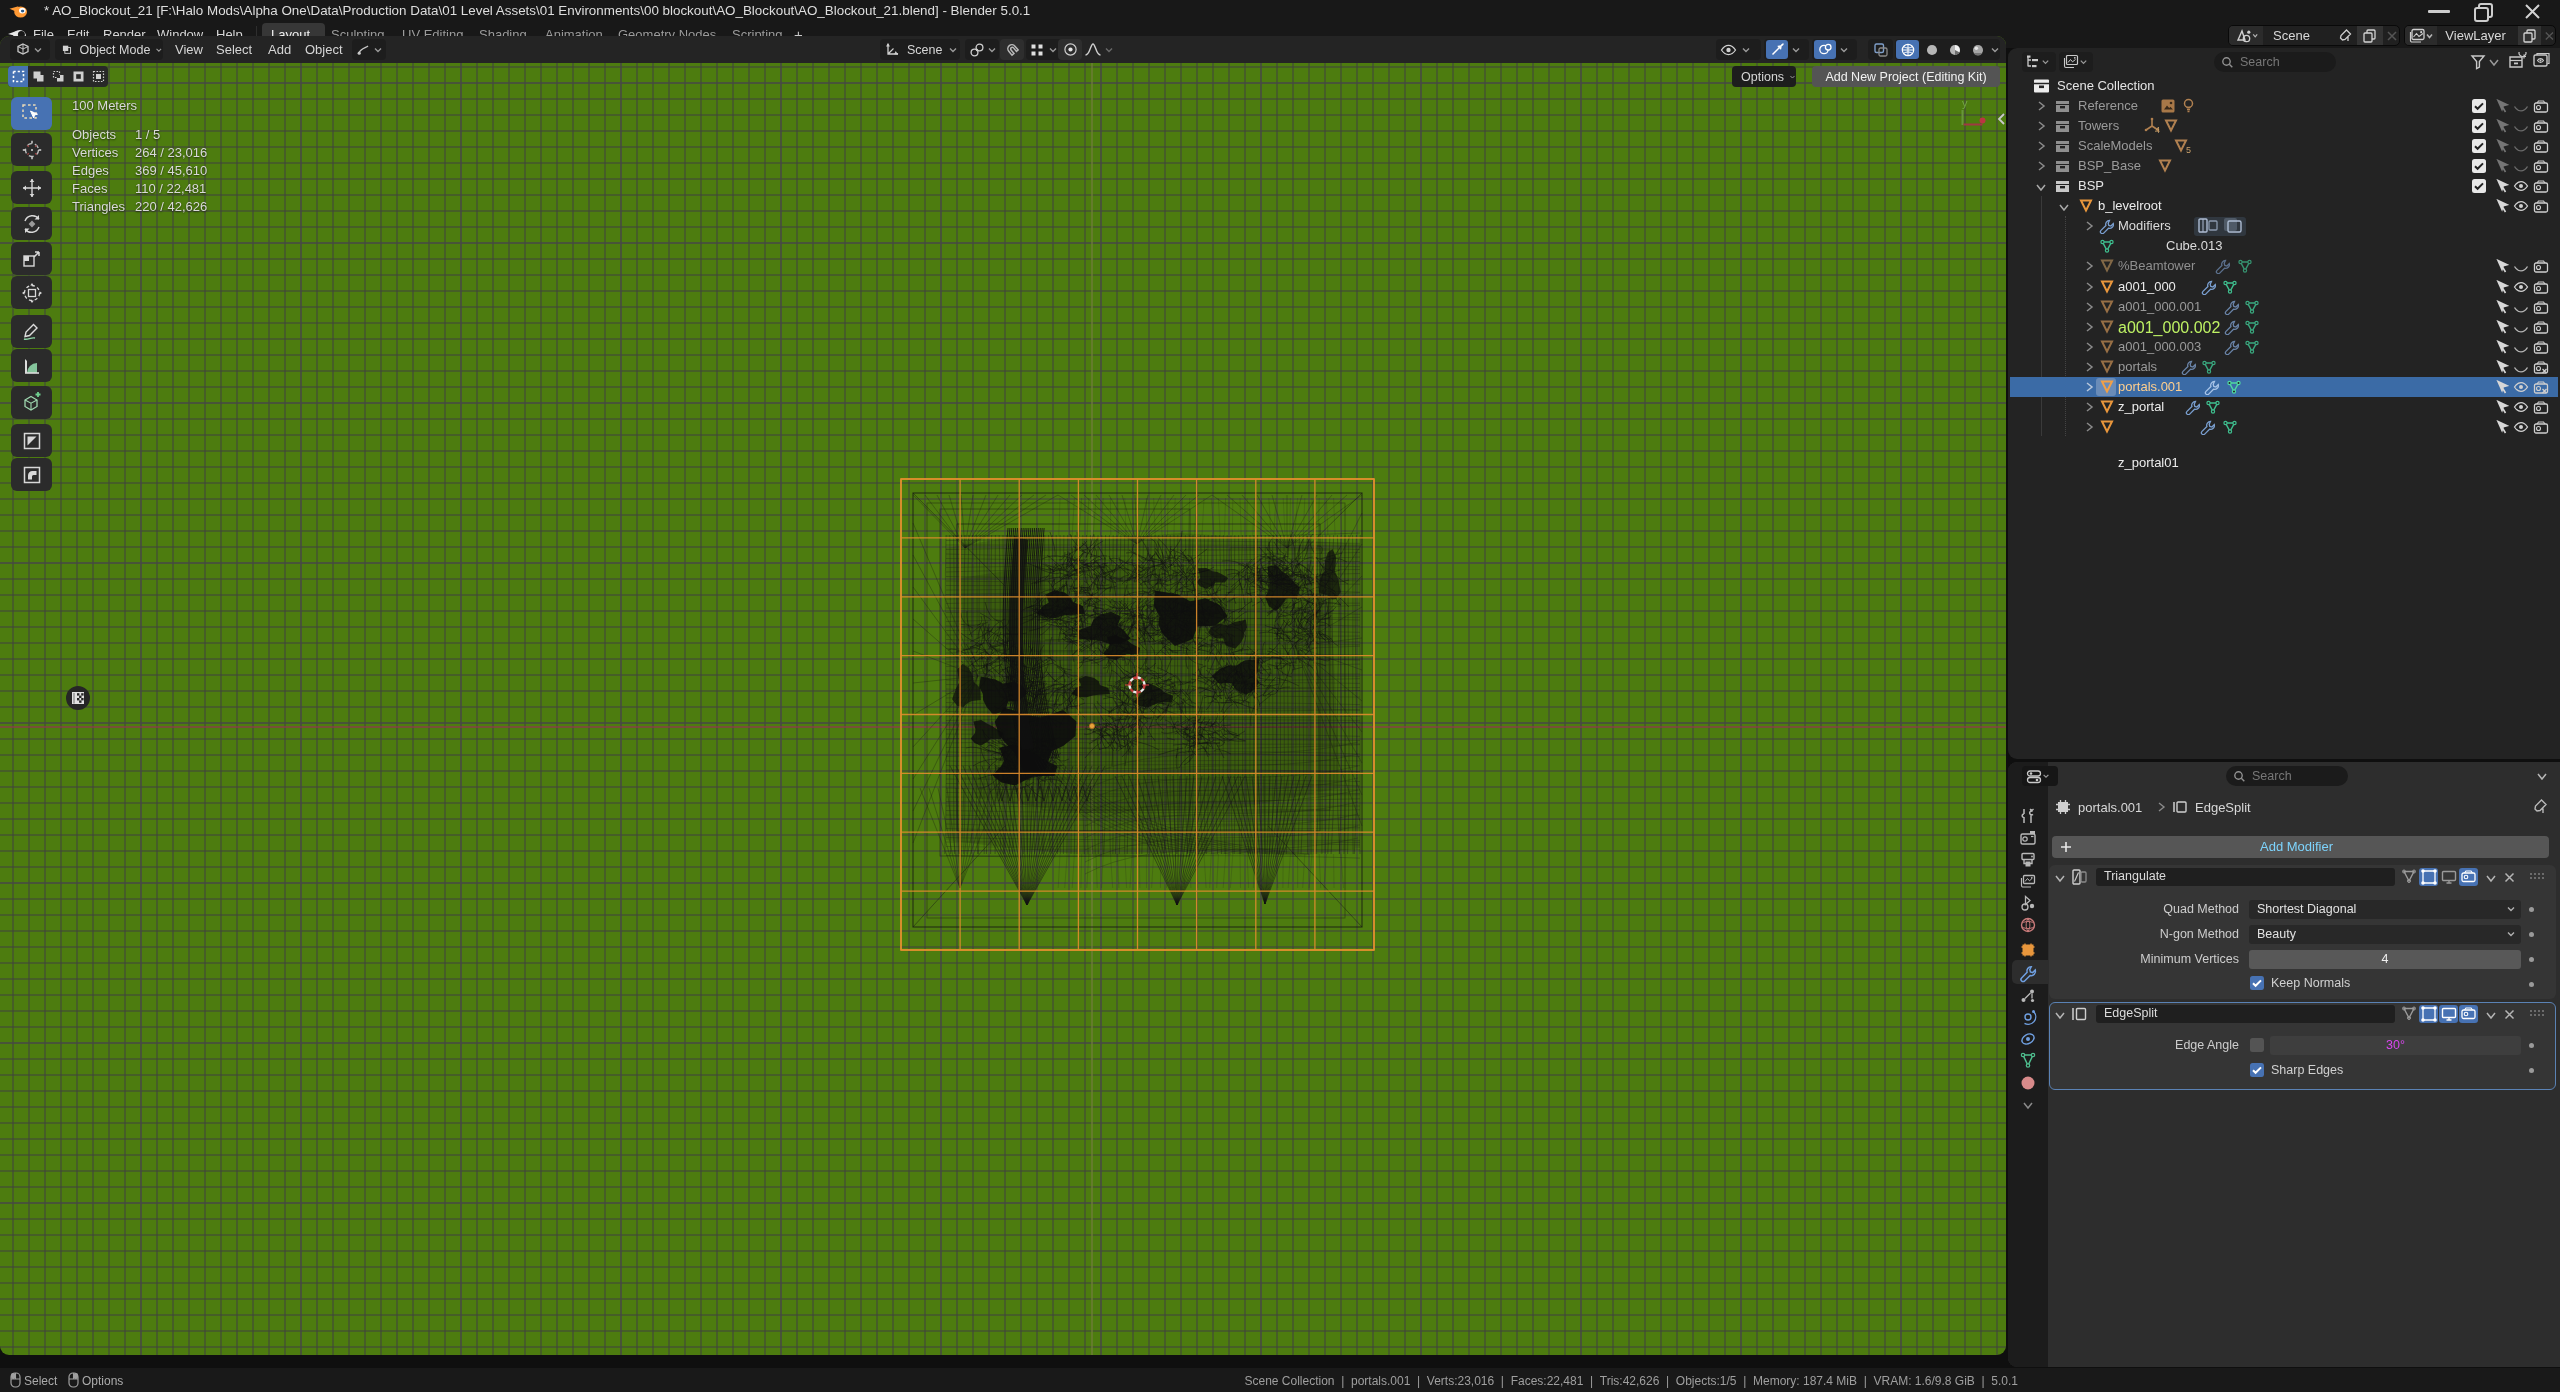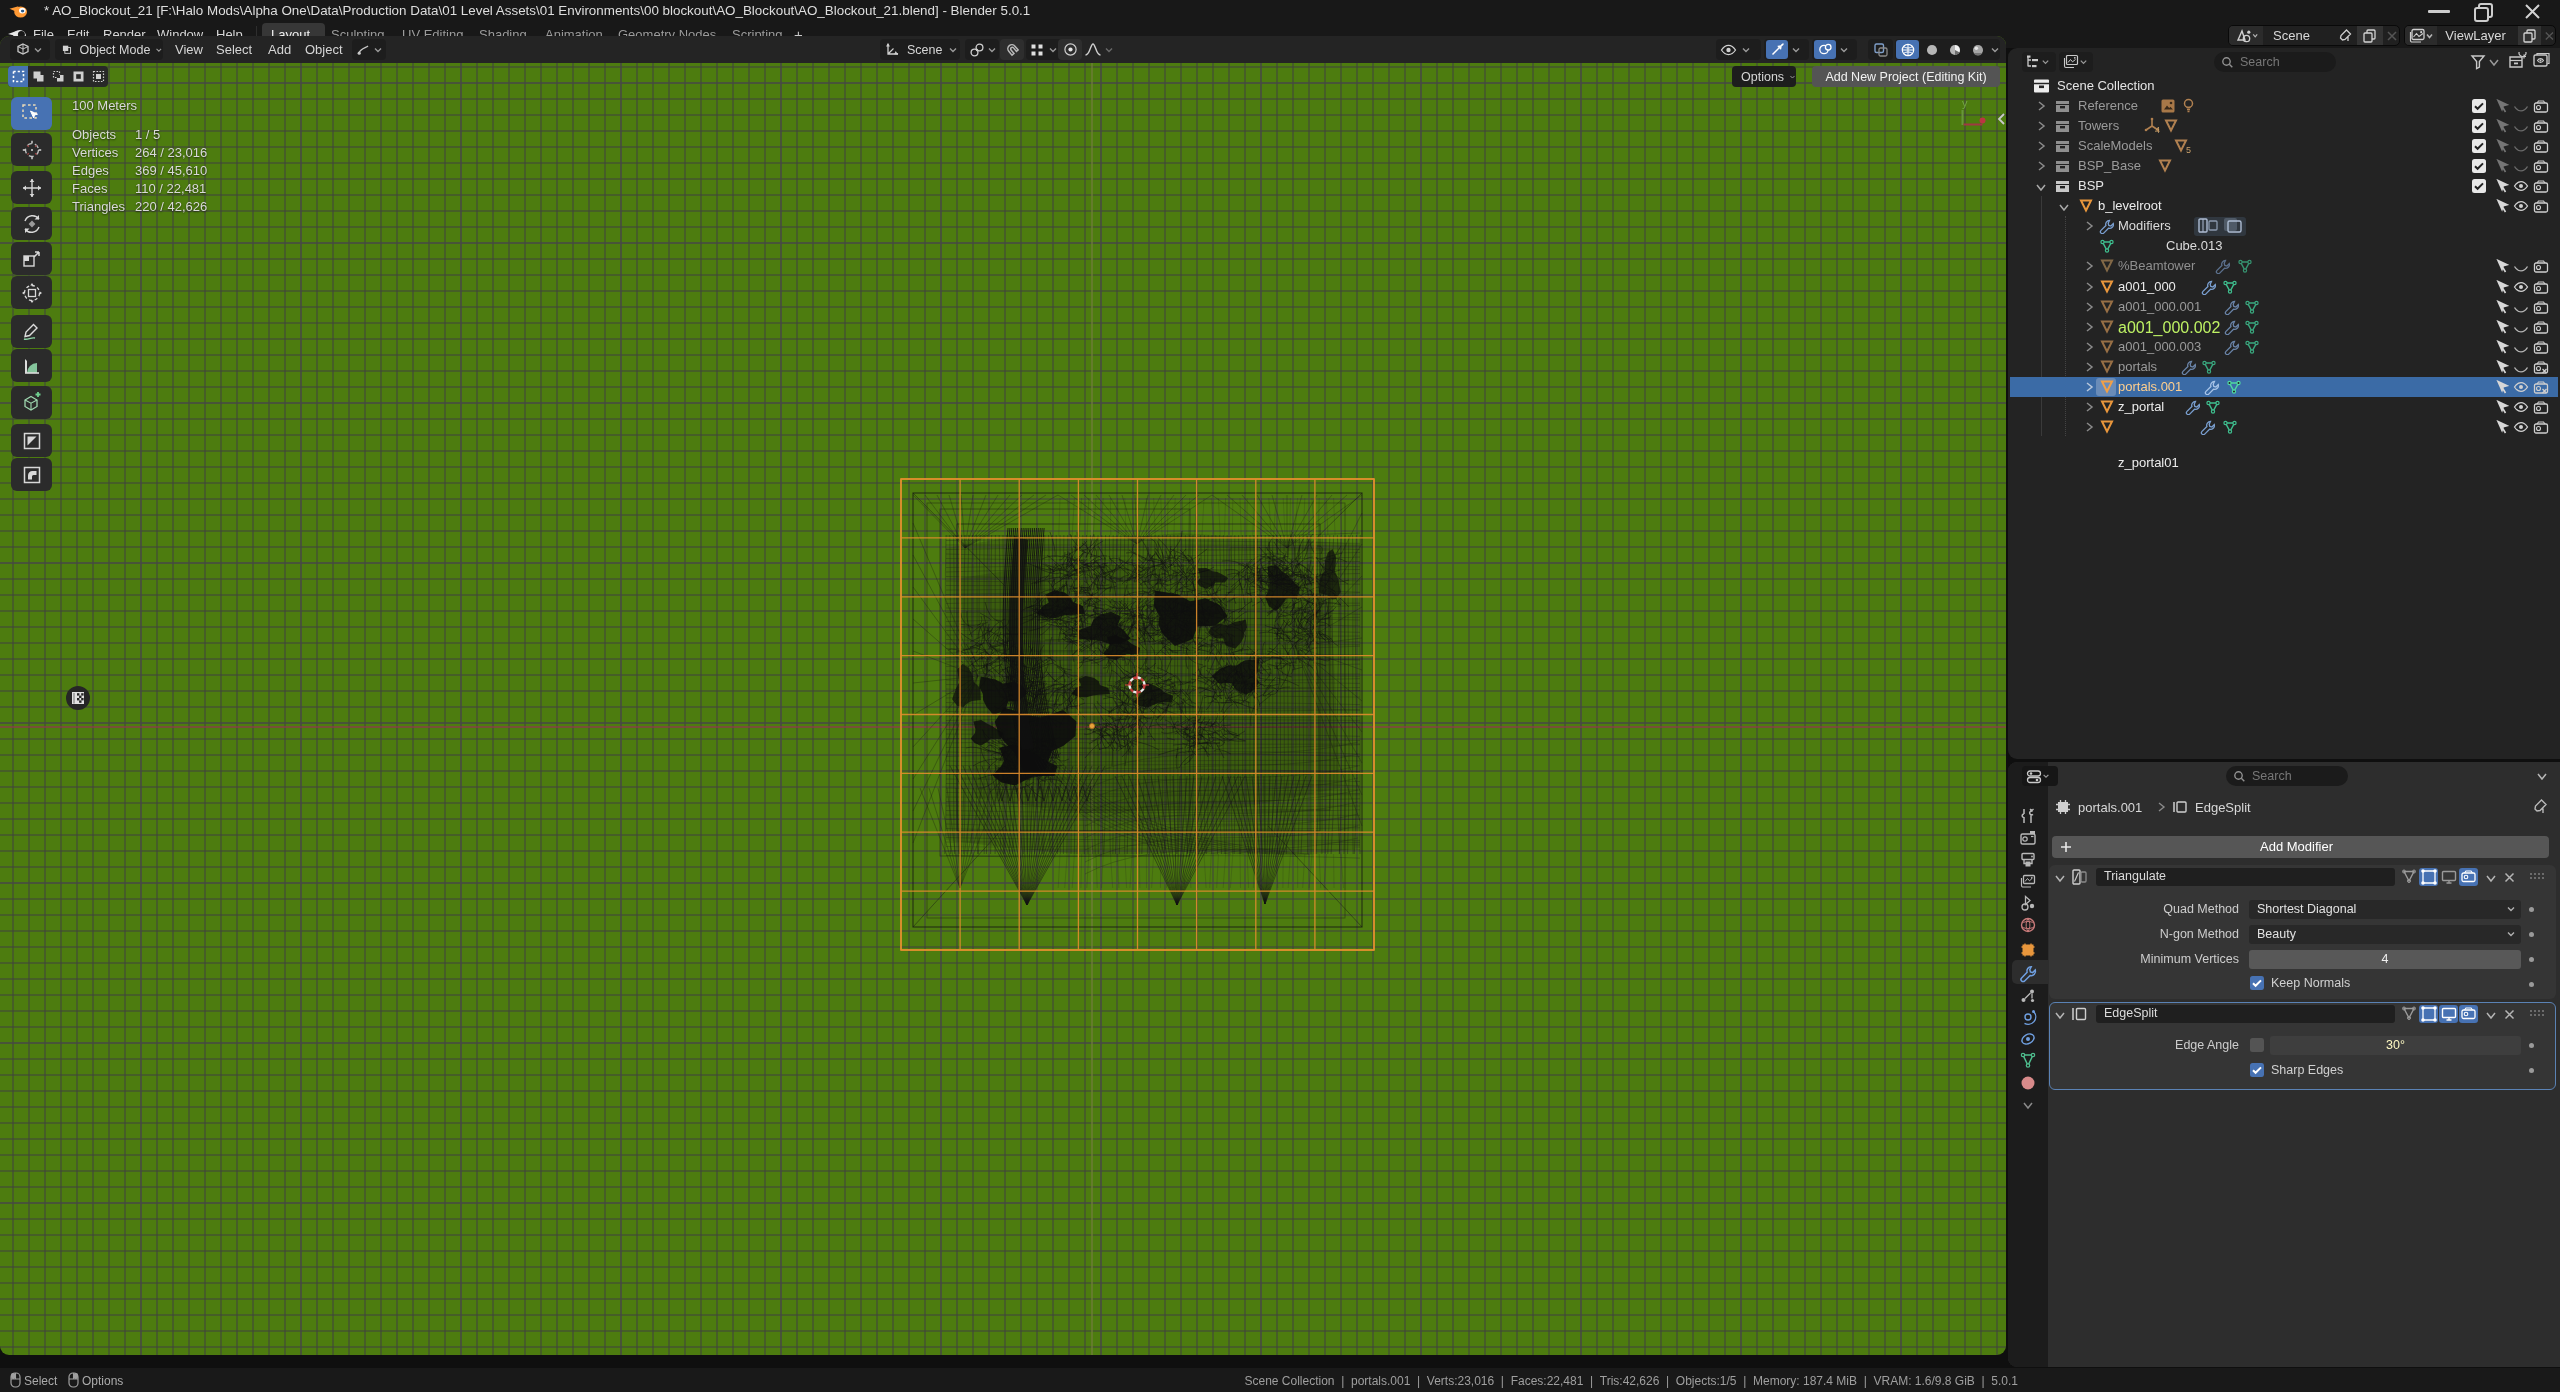--- a/index.html
+++ b/index.html
@@ -1115,21 +1115,21 @@
         <rect x="6" y="4" width="9" height="10" rx="1" fill="none" stroke="#cfcfcf" stroke-width="1.4"></rect>
       </svg>
       <div class="abs" style="left:187px;top:38px;font-size:13px;color:#d8d8d8;font-family:'Liberation Sans',sans-serif;white-space:nowrap;">EdgeSplit</div>
       <svg class="abs" style="left:524px;top:36px" width="16" height="16" viewBox="0 0 16 16">
         <path d="M9.5 2l4.5 4.5-6 6-3 .5-2-2 .5-3zM11 10.5V15" stroke="#b9b9b9" stroke-width="1.4" fill="none"></path>
       </svg>
       <div class="abs" style="left:44px;top:74px;width:497px;height:22px;background:#565656;border-radius:4px;"></div>
       <svg class="abs" style="left:52px;top:79px" width="12" height="12" viewBox="0 0 12 12">
         <path d="M6 1v10M1 6h10" stroke="#e8e8e8" stroke-width="1.6"></path>
       </svg>
-      <div class="abs" style="left:252px;top:77px;font-size:13px;color:#ffffff;font-family:'Liberation Sans',sans-serif;white-space:nowrap;">Add Modifier</div>
+      <div class="abs" style="left:252px;top:77px;font-size:13px;color:#7dd3fc;font-family:'Liberation Sans',sans-serif;white-space:nowrap;">Add Modifier</div>
       <div class="abs" style="left:41px;top:103px;width:507px;height:134px;background:#353535;border-radius:6px;"></div>
       <svg class="abs" style="left:46px;top:111px" width="12" height="10" viewBox="0 0 12 10">
         <path d="M2 3l4 5 4-5" stroke="#b5b5b5" stroke-width="1.5" fill="none"></path>
       </svg>
       <div class="abs" style="left:62px;top:106px;width:18px;height:18px;">
         <svg width="18" height="18" viewBox="0 0 18 18">
           <rect x="3" y="2" width="7" height="14" rx="1" fill="none" stroke="#cfcfcf" stroke-width="1.4"></rect>
           <path d="M8.5 4.5l-4 9" stroke="#cfcfcf" stroke-width="1.1"></path>
           <rect x="11" y="4" width="5" height="10" rx="1" fill="none" stroke="#8a8a8a" stroke-width="1.3"></rect>
         </svg>
@@ -1254,21 +1254,21 @@
           <circle cx="14" cy="2" r="1.1"></circle>
           <circle cx="2" cy="6" r="1.1"></circle>
           <circle cx="6" cy="6" r="1.1"></circle>
           <circle cx="10" cy="6" r="1.1"></circle>
           <circle cx="14" cy="6" r="1.1"></circle>
         </g>
       </svg>
       <div class="abs" style="left:0;top:276px;width:231px;text-align:right;font-size:12.5px;color:#cdcdcd;font-family:'Liberation Sans',sans-serif;">Edge Angle</div>
       <div class="abs" style="left:242px;top:276px;width:14px;height:14px;background:#545454;border-radius:2.5px;"></div>
       <div class="abs" style="left:262px;top:274px;width:251px;height:19px;background:#3e3e3e;border-radius:3px;"></div>
-      <div class="abs" style="left:262px;top:276px;width:251px;text-align:center;font-size:12.5px;color:#fef9c3;font-family:'Liberation Sans',sans-serif;">30°</div>
+      <div class="abs" style="left:262px;top:276px;width:251px;text-align:center;font-size:12.5px;color:#d946ef;font-family:'Liberation Sans',sans-serif;">30°</div>
       <div class="abs" style="left:521px;top:281px;width:5px;height:5px;border-radius:50%;background:#9a9a9a;"></div>
       <div class="abs" style="left:242px;top:301px;width:14px;height:14px;background:#4772b3;border-radius:2.5px;">
         <svg width="14" height="14" viewBox="0 0 14 14">
           <path d="M3 7.2l2.6 2.6L11 4.4" stroke="#fff" stroke-width="2" fill="none"></path>
         </svg>
       </div>
       <div class="abs" style="left:263px;top:301px;font-size:12.5px;color:#d0d0d0;font-family:'Liberation Sans',sans-serif;white-space:nowrap;">Sharp Edges</div>
       <div class="abs" style="left:521px;top:306px;width:5px;height:5px;border-radius:50%;background:#9a9a9a;"></div>
     </div>
 

